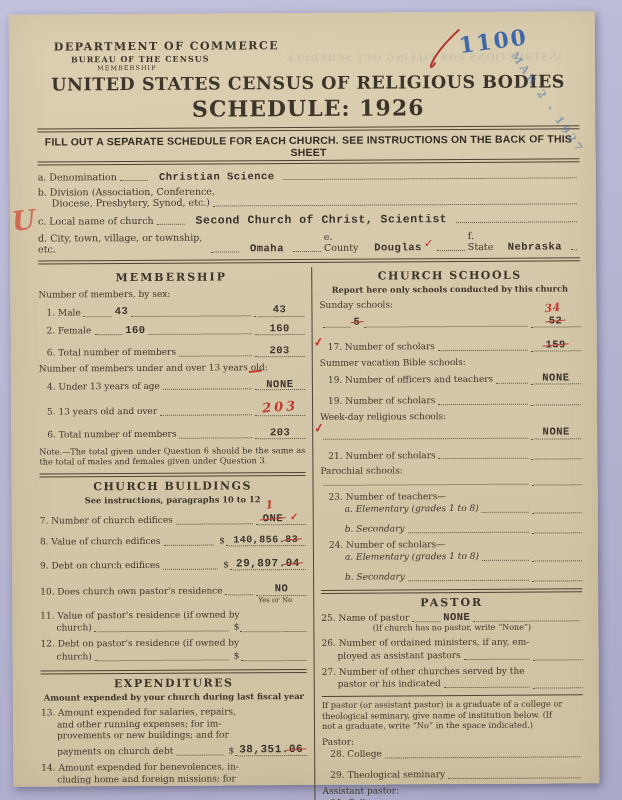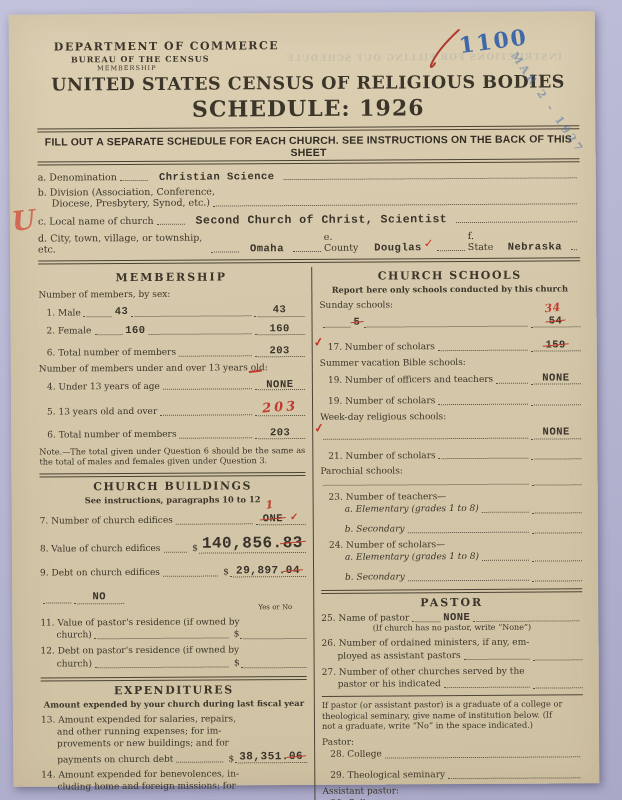--- a/index.html
+++ b/index.html
@@ -192,33 +192,34 @@
         <span class="slot typed">
           <span class="corr red-hand" style="top:-13px;left:10px">1</span>
           <span class="strike-red typedv">ONE</span>
           <span class="red-check" style="font-size:10px">✓</span>
         </span>
       </div>
       <div class="q" style="margin-top:8px">
         <span class="lab">8. Value of church edifices</span>
         <span class="lead"></span>
         <span class="dollar">$</span>
-        <span class="slot typed" style="min-width:74px;font-size:16px">
+        <span class="slot typed" style="min-width:74px;font-size:10px">
           <span class="typedv">140,856.</span><span class="strike-red typedv">83</span>
         </span>
       </div>
       <div class="q" style="margin-top:10px">
         <span class="lab">9. Debt on church edifices</span>
         <span class="lead"></span>
         <span class="dollar">$</span>
         <span class="slot typed" style="min-width:70px;font-size:11px">
           <span class="typedv">29,897.</span><span class="strike-red typedv">04</span>
         </span>
       </div>
       <div class="q" style="margin-top:12px">
+        <span class="lab">10. Does church own pastor's residence</span>
         <span class="lead short"></span>
         <span class="slot typed">NO</span>
       </div>
       <div class="hint" style="text-align:right;padding-right:14px">Yes or No</div>
       <div class="labml">
         <div>11. Value of pastor's residence (if owned by</div>
         <div class="q" style="margin-top:1px">
           <span class="cont lab">church)</span>
           <span class="lead"></span>
           <span class="dollar">$</span>
@@ -264,21 +265,21 @@
       <div class="sec-title" style="letter-spacing:1.5px">CHURCH SCHOOLS</div>
       <div class="sec-sub">Report here only schools conducted by this church</div>
       <div class="grp">Sunday schools:</div>
 
       <div class="q">
         <span class="lead short"></span>
         <span class="strike-red typed">5</span>
         <span class="lead"></span>
         <span class="slot typed">
           <span class="corr red-hand" style="top:-12px;left:14px">34</span>
-          <span class="strike-red typedv">54</span>
+          <span class="strike-red typedv">52</span>
         </span>
       </div>
       <div class="q" style="margin-top:10px">
         <span class="lab" style="padding-left:8px">17. Number of scholars</span>
         <span class="lead"></span>
         <span class="slot typed">
           <span class="strike-red typedv">159</span>
         </span>
       </div>
       <div class="grp">Summer vacation Bible schools:</div>

